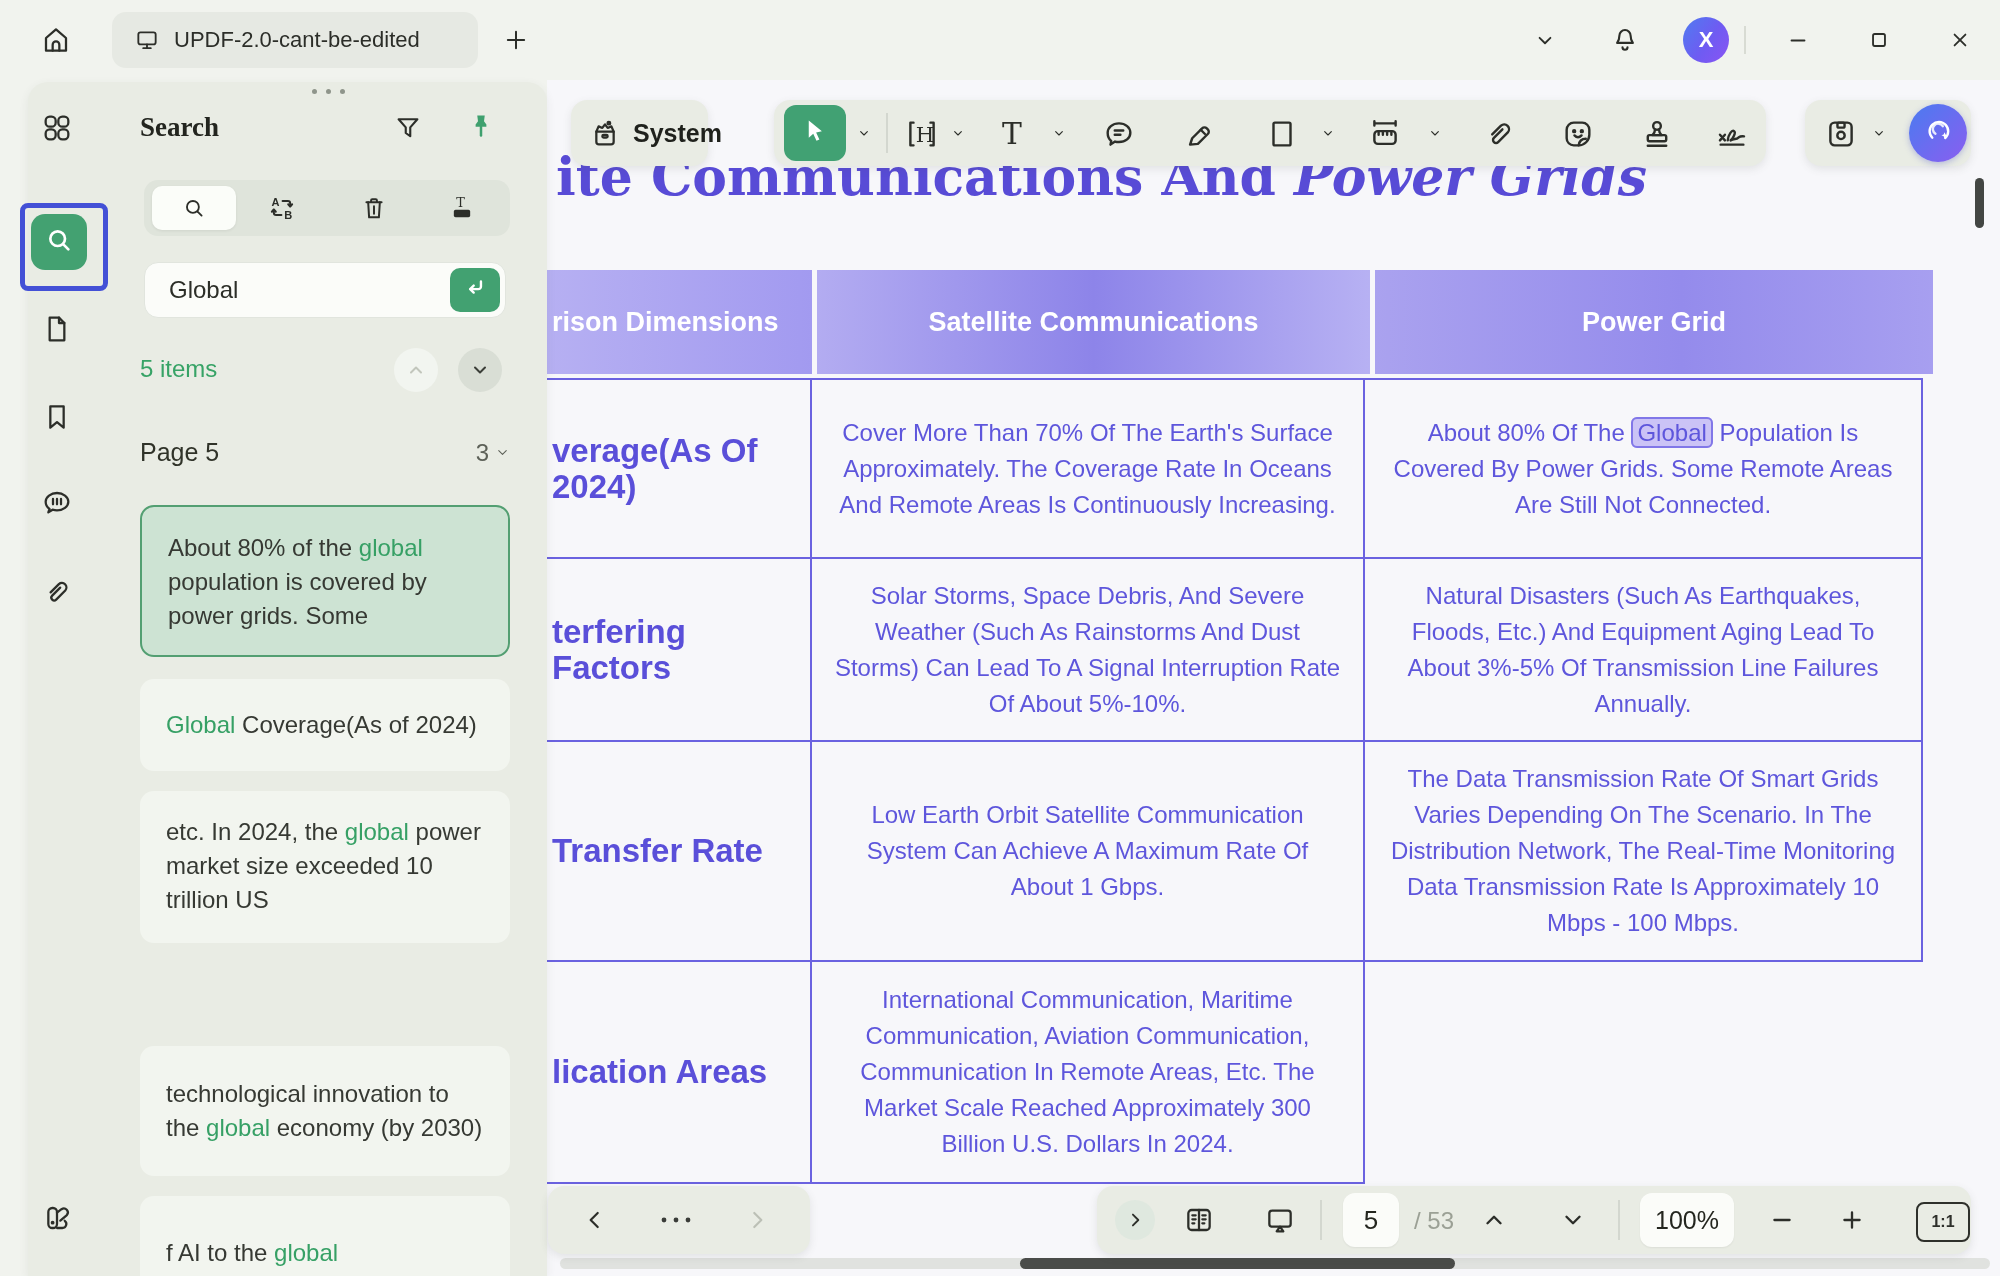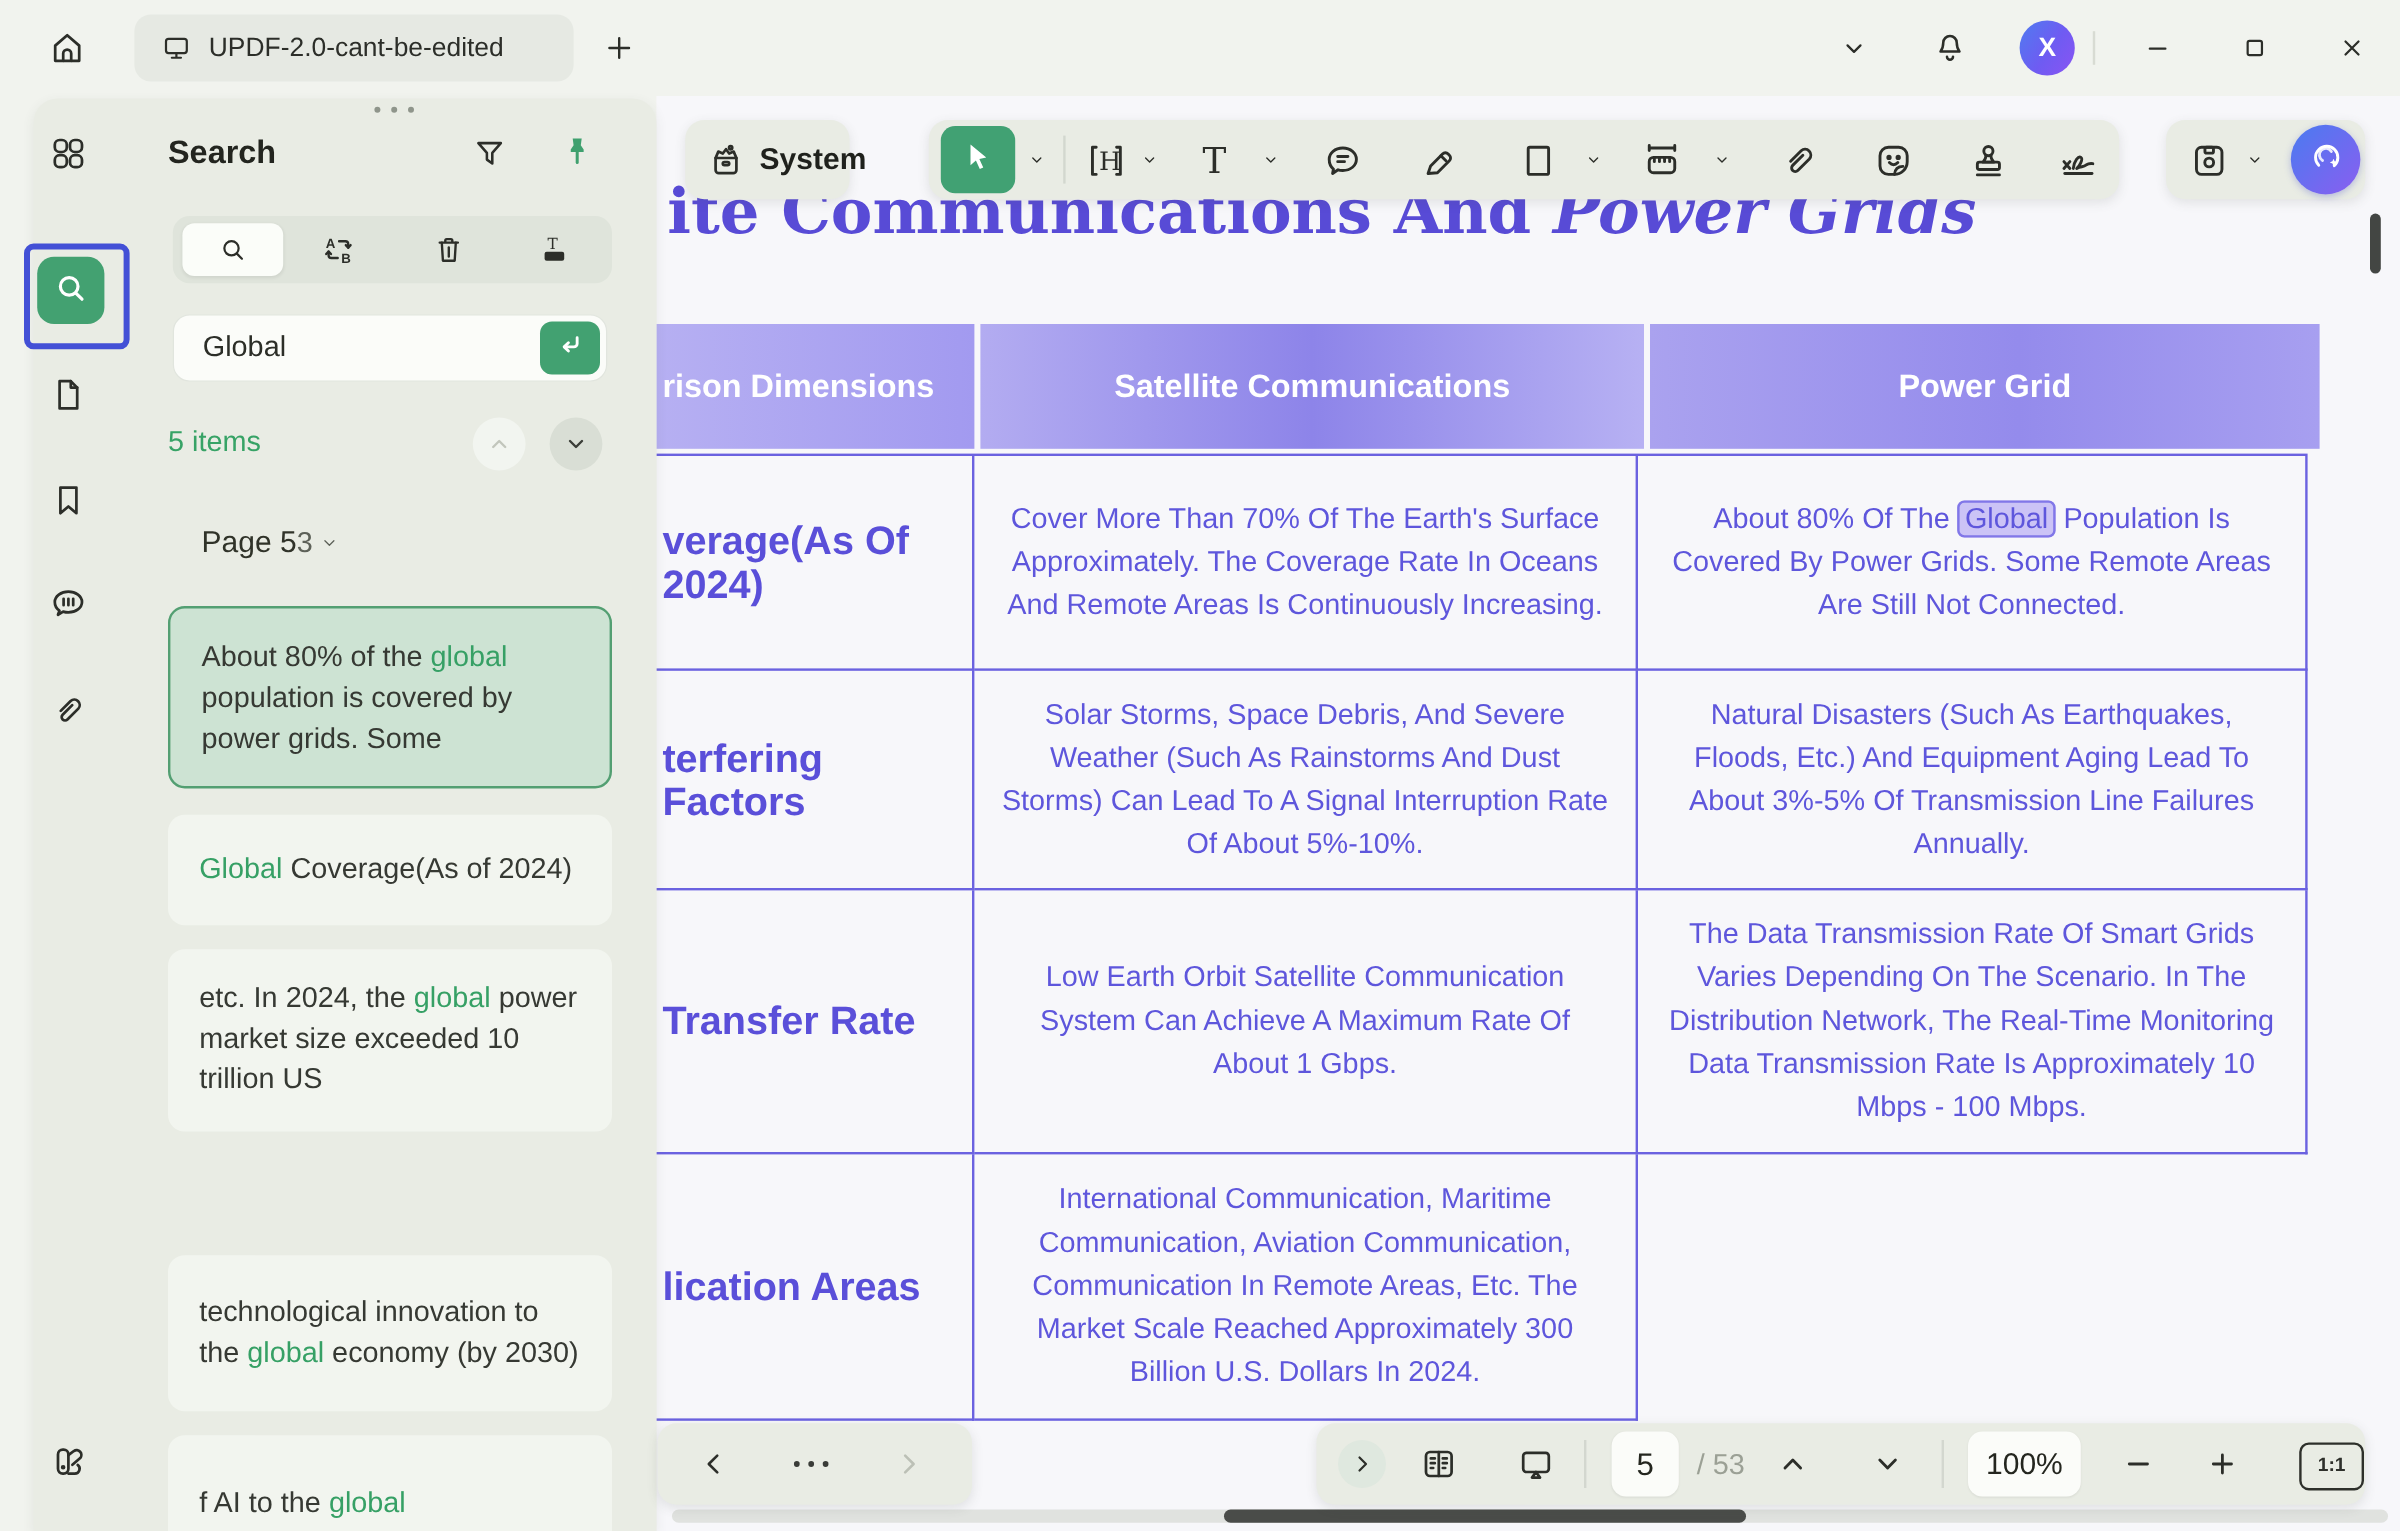--- a/index.html
+++ b/index.html
@@ -19,21 +19,21 @@
   .tb-div{left:1744px;top:26px;width:2px;height:28px;background:#d8dbd3;}
 
   
   .panel{left:28px;top:82px;width:519px;height:1194px;background:#e9ece4;border-radius:20px 20px 0 0;box-shadow:0 3px 10px rgba(70,80,70,.08);}
   .handle{left:300px;top:82px;width:56px;height:18px;display:flex;gap:9px;align-items:center;justify-content:center;}
   .handle i{width:5px;height:5px;border-radius:50%;background:#8f958b;display:block;}
   .rail-btn{left:35px;width:44px;height:44px;}
   .search-active{left:31px;top:214px;width:56px;height:56px;background:#43a171;border-radius:14px;display:flex;align-items:center;justify-content:center;}
   .focus-ring{left:20px;top:203px;width:78px;height:78px;border:5px solid #4350d6;border-radius:8px;z-index:12;}
 
-  .search-title{left:140px;top:112px;font-size:27px;font-weight:bold;color:#23251f;}
+  .search-title{left:140px;top:112px;font-size:27px;font-weight:bold;color:#23251f;font-family:Liberation Serif, serif;}
   .panel-ic{top:106px;width:44px;height:44px;}
   .subbar{left:144px;top:180px;width:366px;height:56px;background:#dfe4db;border-radius:14px;}
   .sub-slot{top:186px;width:52px;height:44px;}
   .sub-active{left:152px;top:186px;width:84px;height:44px;background:#fbfdf9;border-radius:10px;box-shadow:0 1px 3px rgba(0,0,0,.07);}
   .sinput{left:144px;top:262px;width:362px;height:56px;background:#fbfcf9;border:1px solid #e1e5de;border-radius:14px;box-sizing:border-box;}
   .sinput .val{position:absolute;left:24px;top:0;line-height:54px;font-size:24px;color:#2c2e28;}
   .enter-btn{position:absolute;right:5px;top:5px;width:50px;height:44px;background:#42a171;border-radius:10px;}
   .count{left:140px;top:355px;font-size:24px;color:#37a366;}
   .circ{top:348px;width:44px;height:44px;border-radius:50%;}
   .circ.up{left:394px;background:#f2f5f0;}
@@ -458,21 +458,21 @@
       <svg width="20" height="20" viewBox="0 0 24 24" fill="none" stroke="#c2c6bc" stroke-width="2.4" stroke-linecap="round" stroke-linejoin="round">
         <path d="M6 15 L12 9 18 15"></path>
       </svg>
     </div>
   <div class="abs btn circ dn">
       <svg width="20" height="20" viewBox="0 0 24 24" fill="none" stroke="#3b3e38" stroke-width="2.4" stroke-linecap="round" stroke-linejoin="round">
         <path d="M6 9 L12 15 18 9"></path>
       </svg>
     </div>
 
-  <div class="abs" style="left:140px;top:438px;width:370px;display:flex;align-items:center;margin-left:28px;">
+  <div class="abs" style="left:140px;top:438px;width:370px;display:flex;justify-content:space-between;align-items:center;">
     <span class="group-label">Page 5</span>
     <span class="group-count">
         <span>3</span>
         <svg class="ic" width="15" height="15" viewBox="0 0 24 24" style="stroke:#5d6158;">
           <path d="M6 9 l6 6 6-6"></path>
         </svg>
       </span>
   </div>
 
   <div class="abs card active" style="top:505px;height:152px;"><span>About 80% of the </span><span class="g">global</span><span> population is covered by power grids. Some</span></div>

